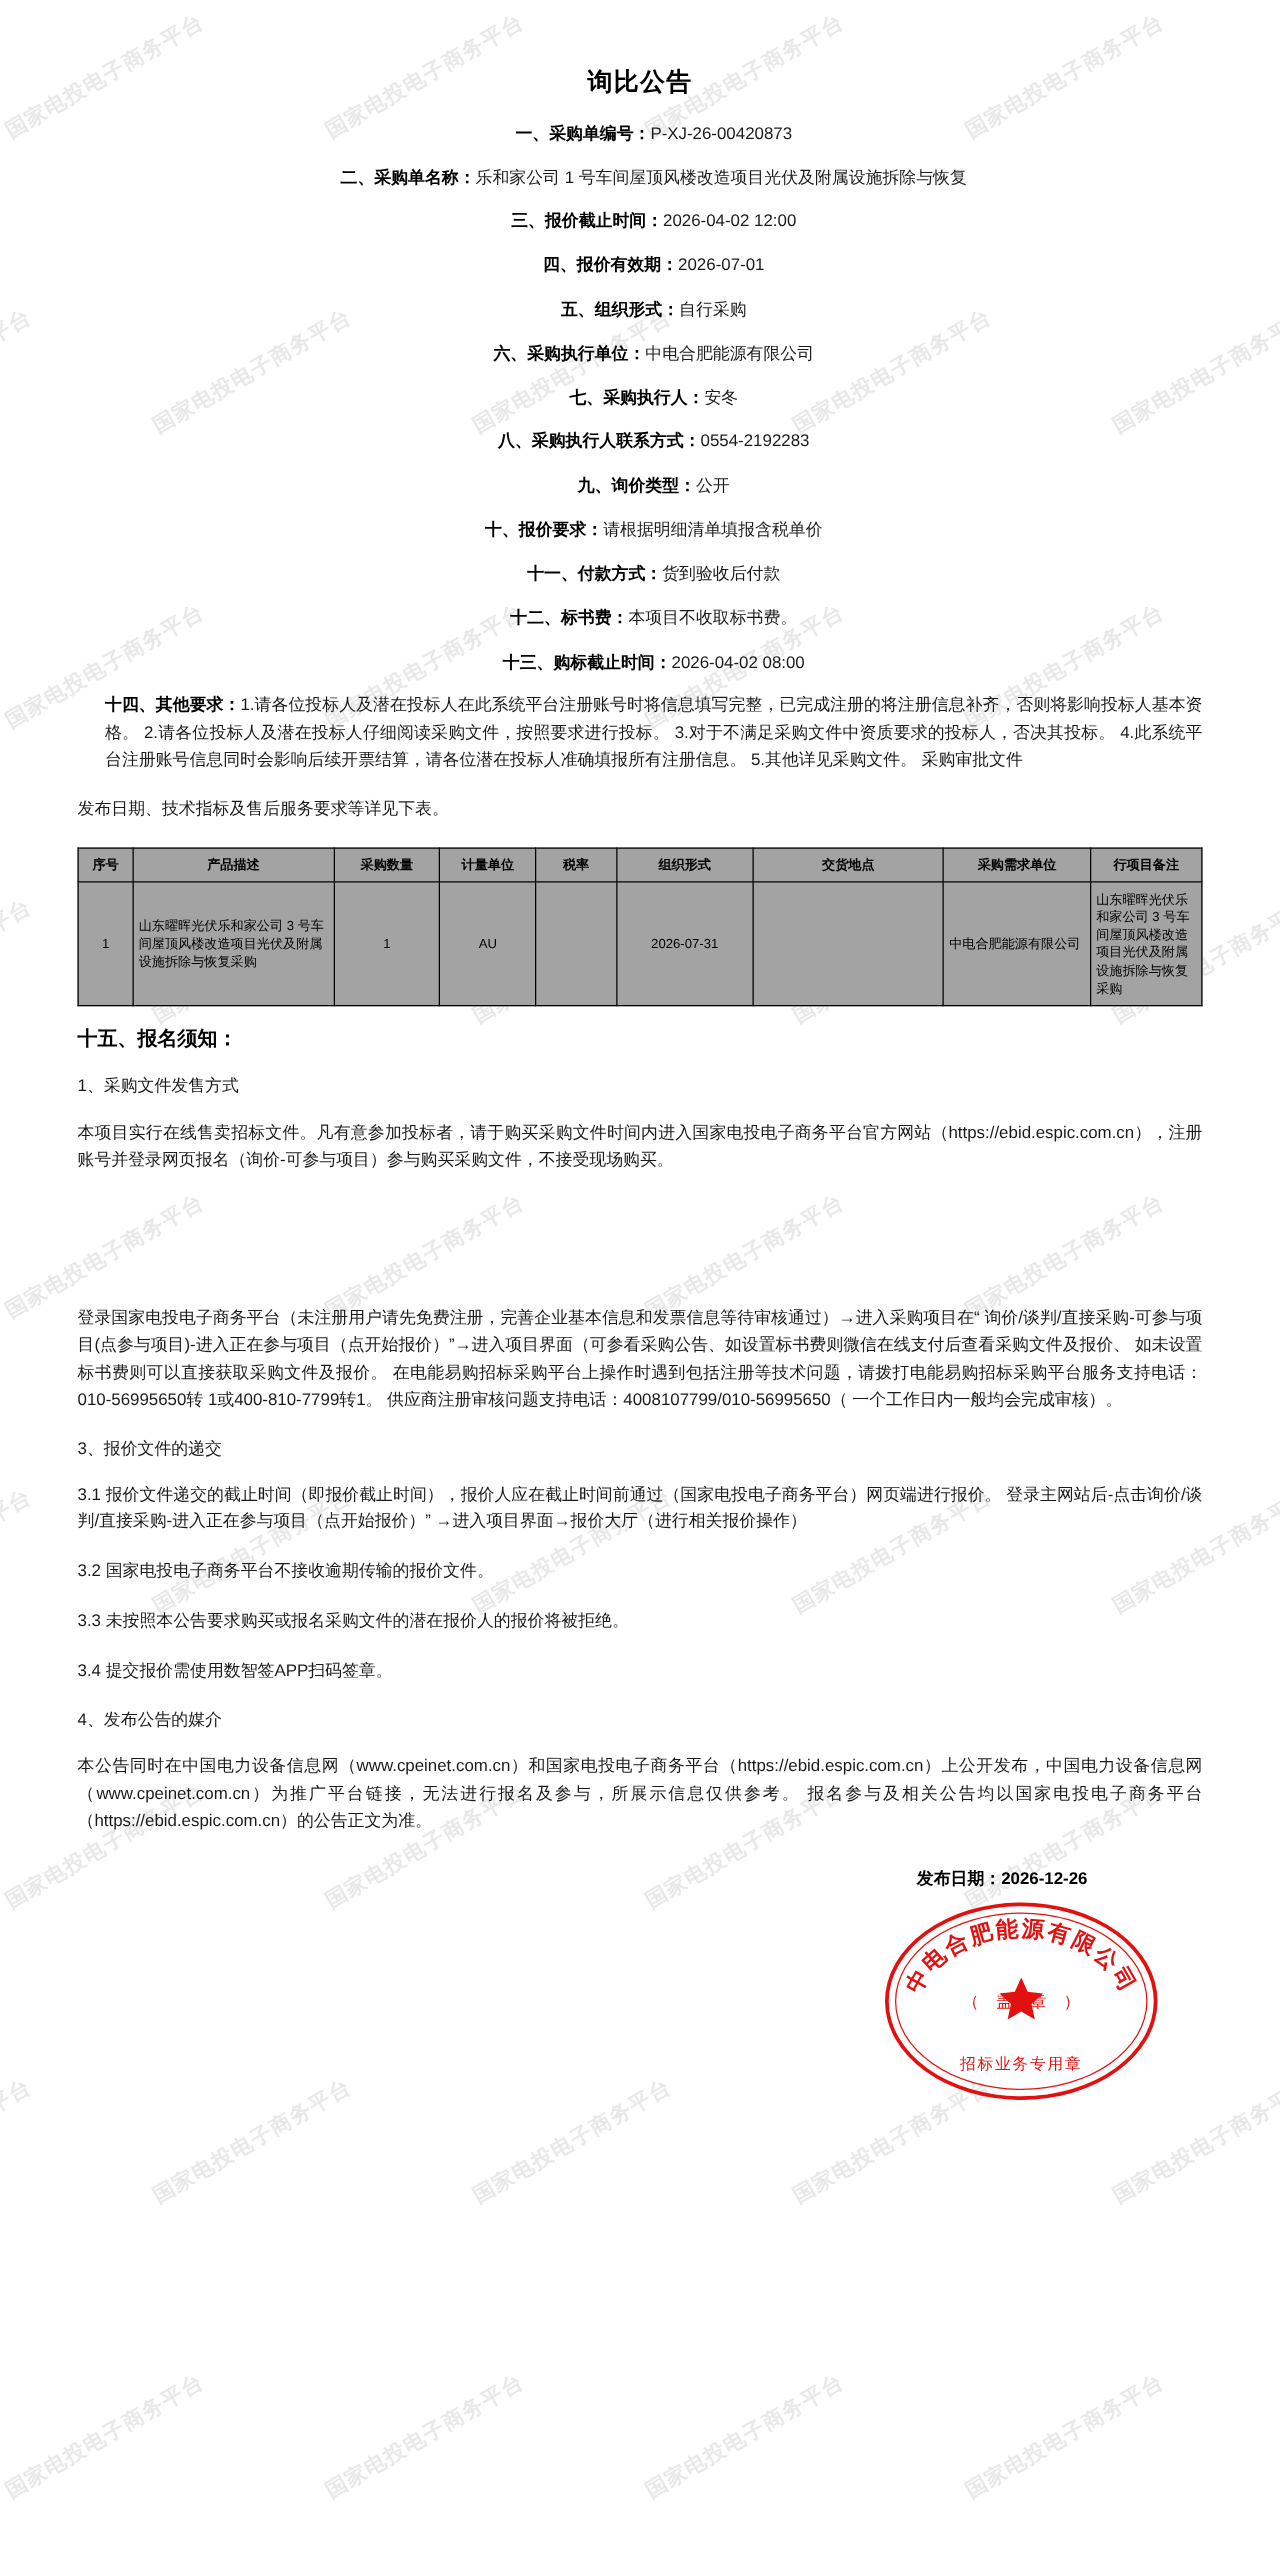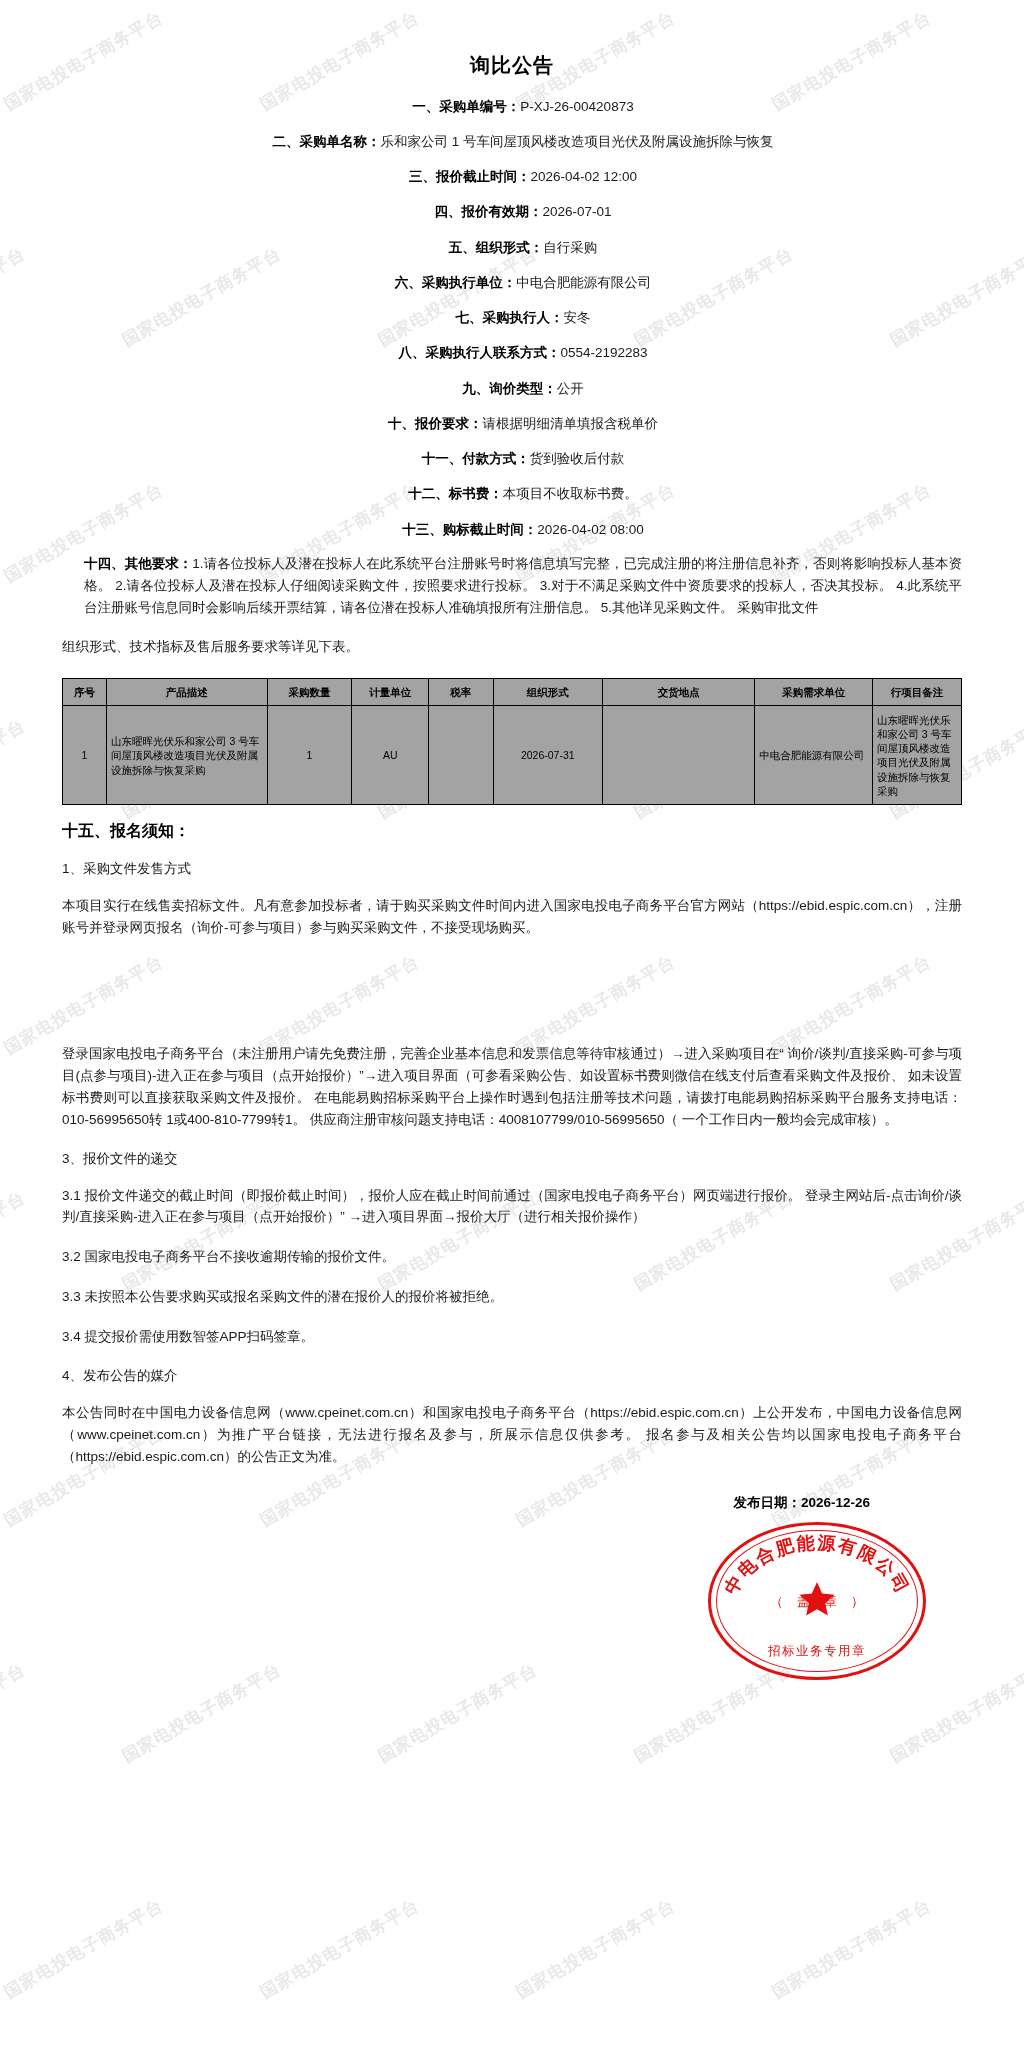--- a/index.html
+++ b/index.html
@@ -318,21 +318,21 @@
       </p>
       <p class="field-row">
         <span class="lbl">十三、购标截止时间：</span><span class="val">2026-04-02 08:00</span>
       </p>
     </div>
 
     <p class="para-block">
       <span class="lbl">十四、其他要求：</span><span>1.请各位投标人及潜在投标人在此系统平台注册账号时将信息填写完整，已完成注册的将注册信息补齐，否则将影响投标人基本资格。 2.请各位投标人及潜在投标人仔细阅读采购文件，按照要求进行投标。 3.对于不满足采购文件中资质要求的投标人，否决其投标。 4.此系统平台注册账号信息同时会影响后续开票结算，请各位潜在投标人准确填报所有注册信息。 5.其他详见采购文件。 采购审批文件</span>
     </p>
 
-    <p class="note-line">组织形式、技术指标及售后服务要求等详见下表。</p>
+    <p class="note-line">发布日期、技术指标及售后服务要求等详见下表。</p>
 
     <table class="goods-table">
       <thead>
         <tr>
           <th class="col-idx">序号</th>
           <th class="col-desc">产品描述</th>
           <th class="col-qty">采购数量</th>
           <th class="col-unit">计量单位</th>
           <th class="col-tax">税率</th>
           <th class="col-time">组织形式</th>

